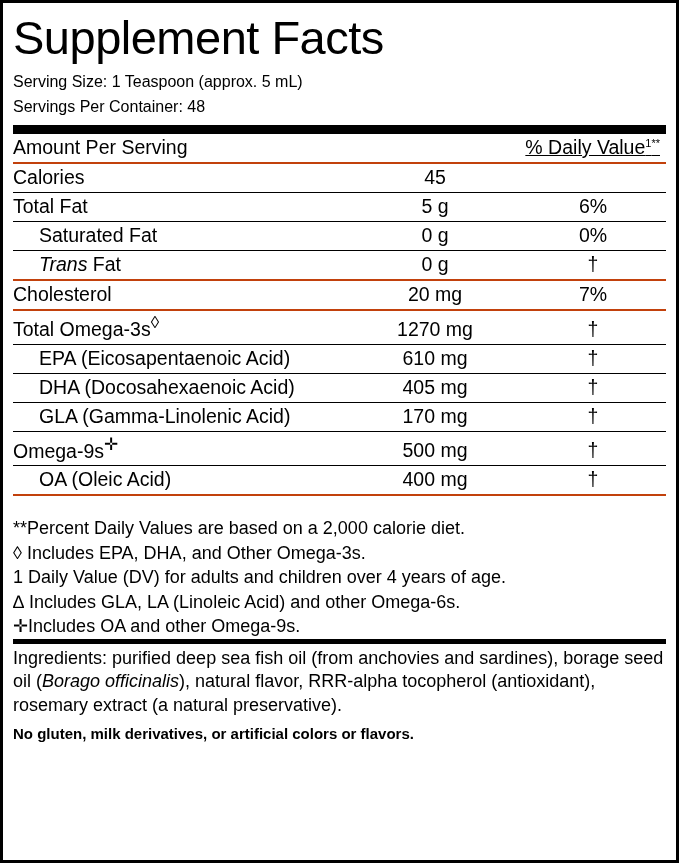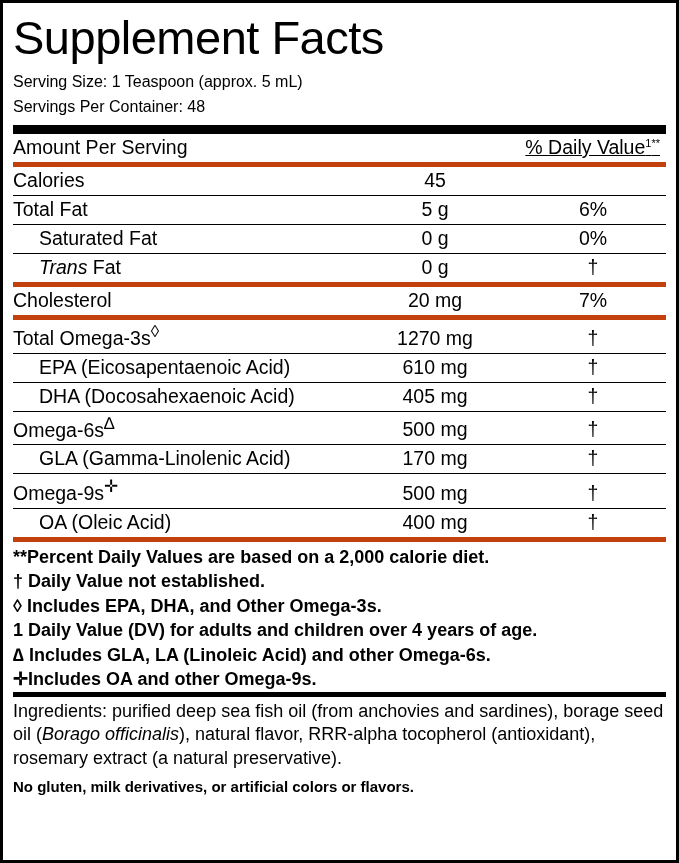--- a/index.html
+++ b/index.html
@@ -46,21 +46,21 @@
     width: 100%;
     border-collapse: collapse;
     font-size: 19.5px;
   }
   table.facts td {
     padding: 2px 0 3px 0;
     vertical-align: baseline;
     border-bottom: 1.5px solid #000;
   }
   table.facts tr.thick-line td {
-    border-bottom: 5px solid #c2410c;
+    border-bottom: 2px solid #c2410c;
   }
   td.nutrient {
     text-align: left;
     white-space: nowrap;
   }
   td.amount {
     text-align: center;
     width: 170px;
     white-space: nowrap;
     margin-top: 20px;
@@ -75,22 +75,21 @@
   .hdr .dv-head {
     text-align: right;
     padding-right: 6px;
     text-decoration: underline;
   }
   sup { font-size: 11px; vertical-align: super; }
   .sym { font-size: 17px; }
   .footnotes {
     font-size: 18px;
     line-height: 24.5px;
-    padding-top: 3px;
-    font-weight: bold;
+    padding-top: 20px;
   }
   .footnotes div { white-space: nowrap; }
   .ingredients {
     font-size: 18px;
     line-height: 23.5px;
     padding-top: 3px;
   }
   .ingredients b { font-weight: normal; }
   .no-gluten {
     font-size: 15px;
@@ -161,25 +160,20 @@
         <td class="amount">610 mg</td>
         <td class="dv">†</td>
       </tr>
 
       <tr>
         <td class="nutrient indent-1">DHA (Docosahexaenoic Acid)</td>
         <td class="amount">405 mg</td>
         <td class="dv">†</td>
       </tr>
 
-      <tr>
-        <td class="nutrient"><span>Omega-6s</span><sup class="sym">∆</sup></td>
-        <td class="amount">500 mg</td>
-        <td class="dv">†</td>
-      </tr>
 
       <tr>
         <td class="nutrient indent-1">GLA (Gamma-Linolenic Acid)</td>
         <td class="amount">170 mg</td>
         <td class="dv">†</td>
       </tr>
 
       <tr>
         <td class="nutrient"><span>Omega-9s</span><sup class="sym">✛</sup></td>
         <td class="amount">500 mg</td>
@@ -189,21 +183,20 @@
       <tr class="thick-line">
         <td class="nutrient indent-1">OA (Oleic Acid)</td>
         <td class="amount">400 mg</td>
         <td class="dv">†</td>
       </tr>
     </tbody>
   </table>
 
   <div class="footnotes">
     <div>**Percent Daily Values are based on a 2,000 calorie diet.</div>
-    <div>† Daily Value not established.</div>
     <div>◊ Includes EPA, DHA, and Other Omega-3s.</div>
     <div>1 Daily Value (DV) for adults and children over 4 years of age.</div>
     <div>∆ Includes GLA, LA (Linoleic Acid) and other Omega-6s.</div>
     <div>✛Includes OA and other Omega-9s.</div>
   </div>
 
   <div class="rule-med"></div>
 
   <div class="ingredients">
     <b>Ingredients:</b><span> purified deep sea fish oil (from anchovies and sardines), borage seed oil (</span><i>Borago officinalis</i><span>), natural flavor, RRR-alpha tocopherol (antioxidant), rosemary extract (a natural preservative).</span>

